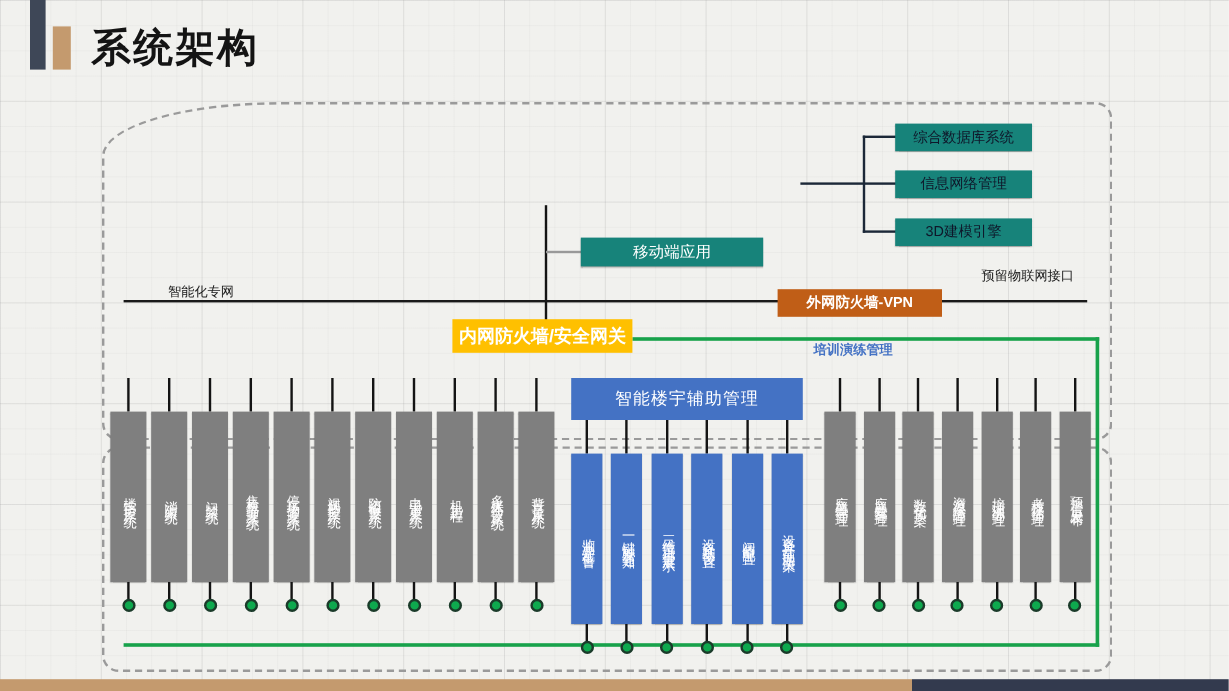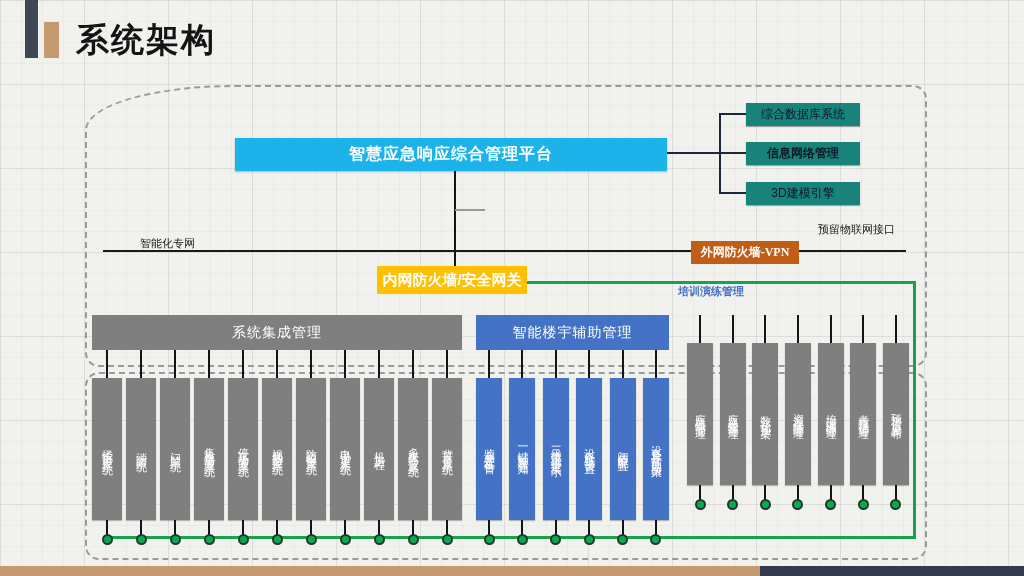--- a/index.html
+++ b/index.html
@@ -34,22 +34,22 @@
   .arrow-head{width:0;height:0;border-top:5px solid transparent;border-bottom:5px solid transparent;border-left:9px solid #1c2838;}
   
   .sat-box{left:714px;width:114px;height:23px;background:#17837a;color:#0f172a;font-size:12px;
     display:flex;align-items:center;justify-content:center;box-shadow:0 1px 1px rgba(0,0,0,.3);margin-left:32px;}
   .mobile-box{left:484px;top:198px;width:152px;height:24px;background:#17837a;color:#fff;font-size:13px;
     display:flex;align-items:center;justify-content:center;box-shadow:0 1px 1px rgba(0,0,0,.3);}
   
   .lan-line{left:103px;top:250px;width:803px;height:2px;background:#1a1a1a;}
   .lan-label{left:140px;top:236px;font-size:11px;color:#1a1a1a;}
   .iot-label{left:818px;top:222px;font-size:11px;color:#1a1a1a;}
-  .ext-firewall{left:691px;top:241px;width:108px;height:23px;background:#c05e17;color:#fff;font-size:12px;font-weight:bold;
-    display:flex;align-items:center;justify-content:center;z-index:3;font-family:Liberation Serif, serif;}
+  .ext-firewall{left:648px;top:241px;width:137px;height:23px;background:#c05e17;color:#fff;font-size:12px;font-weight:bold;
+    display:flex;align-items:center;justify-content:center;z-index:3;}
   .int-firewall{left:377px;top:266px;width:150px;height:28px;background:#ffc000;color:#fff;font-size:15px;font-weight:bold;
     display:flex;align-items:center;justify-content:center;z-index:3;}
   
   .green{background:#18a24b;}
   .g-top{left:527px;top:281px;width:389px;height:3px;}
   .g-right{left:913px;top:281px;width:3px;height:258px;}
   .g-bottom{left:103px;top:536px;width:813px;height:3px;}
   .intranet-label{left:678px;top:284px;font-size:11px;font-weight:bold;color:#4472c4;}
   
   .group{position:absolute;top:315px;}
@@ -73,53 +73,52 @@
 <div class="slide">
 
   <div class="abs accent-dark"></div>
   <div class="abs accent-tan"></div>
   <div class="abs page-title">系统架构</div>
 
   <div class="abs dashed region-top"></div>
   <div class="abs dashed region-bottom"></div>
 
 
-  <div class="abs platform-box">智慧应急响应综合管理平台</div>
 
   <div class="abs hline" style="left:667px;top:152px;width:81px;"></div>
   <div class="abs vline" style="left:719px;top:113px;height:81px;"></div>
   <div class="abs hline" style="left:719px;top:113px;width:29px;"></div>
   <div class="abs hline" style="left:719px;top:192px;width:29px;"></div>
   <div class="abs arrow-head" style="left:748px;top:109px;"></div>
   <div class="abs arrow-head" style="left:748px;top:148px;"></div>
   <div class="abs arrow-head" style="left:748px;top:188px;"></div>
 
   <div>
       <div class="abs sat-box" style="top: 103px;">综合数据库系统</div>
-      <div class="abs sat-box" style="top: 142px; font-weight: bold;">信息网络管理</div>
+      <div class="abs sat-box" style="top: 142px;">信息网络管理</div>
       <div class="abs sat-box" style="top: 182px;">3D建模引擎</div>
     </div>
 
   <div class="abs vline" style="left:454px;top:171px;height:96px;background:#141414;"></div>
   <div class="abs gline" style="left:455px;top:209px;width:30px;"></div>
+  <div class="abs mobile-box">移动端应用</div>
 
   <div class="abs lan-line"></div>
   <div class="abs lan-label">智能化专网</div>
   <div class="abs ext-firewall">外网防火墙-VPN</div>
   <div class="abs iot-label">预留物联网接口</div>
   <div class="abs int-firewall">内网防火墙/安全网关</div>
 
   <div class="abs green g-top"></div>
   <div class="abs green g-right"></div>
   <div class="abs green g-bottom"></div>
   <div class="abs intranet-label">培训演练管理</div>
 
   <div>
       <div class="group" style="left: 92px; width: 370px;">
-        <div class="group-header c-gray">系统集成管理</div>
         <div class="group-row">
           <div class="col" style="width: 30px;">
             <div class="tick-top"></div>
             <div class="item-box c-gray" style="width: 100%;">
               <span class="vtext">楼宇自控系统</span>
             </div>
             <div class="tick-bottom"></div>
             <div class="dot"></div>
           </div>
           <div class="col" style="width: 30px;">

